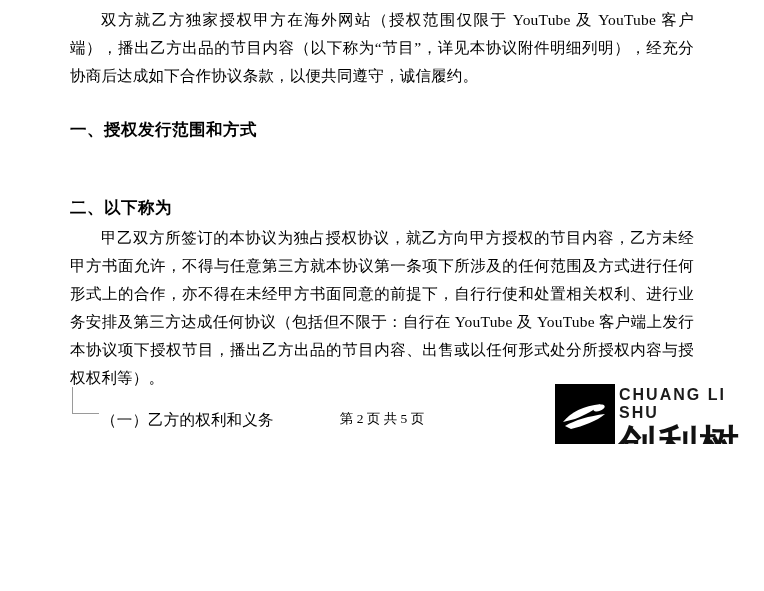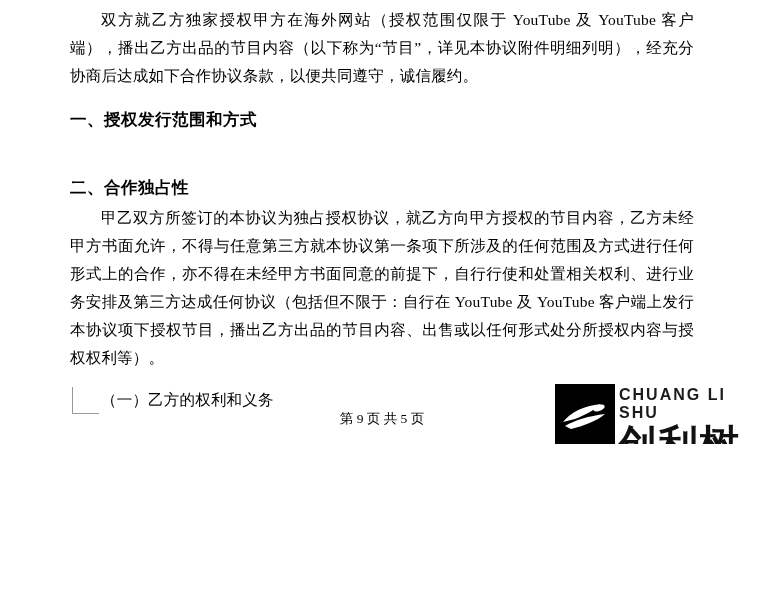--- a/index.html
+++ b/index.html
@@ -30,21 +30,21 @@
     text-justify: inter-ideograph;
     letter-spacing: 0.2px;
   }
   .body-para {
     text-indent: 2em;
   }
   .heading {
     font-weight: bold;
     font-size: 16.5px;
     line-height: 28px;
-    margin-top: 2px;
+    margin-top: 12px;
     margin-bottom: 2px;
     text-indent: 0;
     letter-spacing: 0.5px;
   }
   .gap-md { height: 14px; }
   .gap-lg { height: 22px; }
   .sub-para {
     text-indent: 2em;
   }
 
@@ -126,33 +126,33 @@
   <p class="body-para">双方就乙方独家授权甲方在海外网站（授权范围仅限于 YouTube 及 YouTube 客户端），播出乙方出品的节目内容（以下称为“节目”，详见本协议附件明细列明），经充分协商后达成如下合作协议条款，以便共同遵守，诚信履约。</p>
 
   <div class="gap-md"></div>
 
   <p class="heading">一、授权发行范围和方式</p>
 
 
   <div class="gap-lg"></div>
   <div class="gap-md"></div>
 
-  <p class="heading">二、合作独占性</p>
+  <p class="heading">二、以下称为</p>
 
   <p class="body-para">甲乙双方所签订的本协议为独占授权协议，就乙方向甲方授权的节目内容，乙方未经甲方书面允许，不得与任意第三方就本协议第一条项下所涉及的任何范围及方式进行任何形式上的合作，亦不得在未经甲方书面同意的前提下，自行行使和处置相关权利、进行业务安排及第三方达成任何协议（包括但不限于：自行在 YouTube 及 YouTube 客户端上发行本协议项下授权节目，播出乙方出品的节目内容、出售或以任何形式处分所授权内容与授权权利等）。</p>
 
   <div class="gap-md"></div>
 
 
   <p class="sub-para">（一）乙方的权利和义务</p>
 
   <div class="crop-mark"></div>
 
   <div class="footer">
-    <span>第 9 页 共 5 页</span>
+    <span>第 2 页 共 5 页</span>
   </div>
 
   <div class="logo">
     <div class="logo-black"></div>
     <svg class="logo-hand" viewBox="0 0 48 34">
       <path d="M2 24 C10 14, 22 8, 40 6 C34 12, 24 17, 14 21 Z" fill="#ffffff"></path>
       <path d="M4 28 C14 22, 28 18, 44 16 C36 23, 22 28, 10 31 Z" fill="#ffffff"></path>
       <ellipse cx="38" cy="10" rx="6" ry="3" fill="#ffffff" transform="rotate(-20 38 10)"></ellipse>
     </svg>
     <div class="logo-pinyin">CHUANG LI SHU</div>

